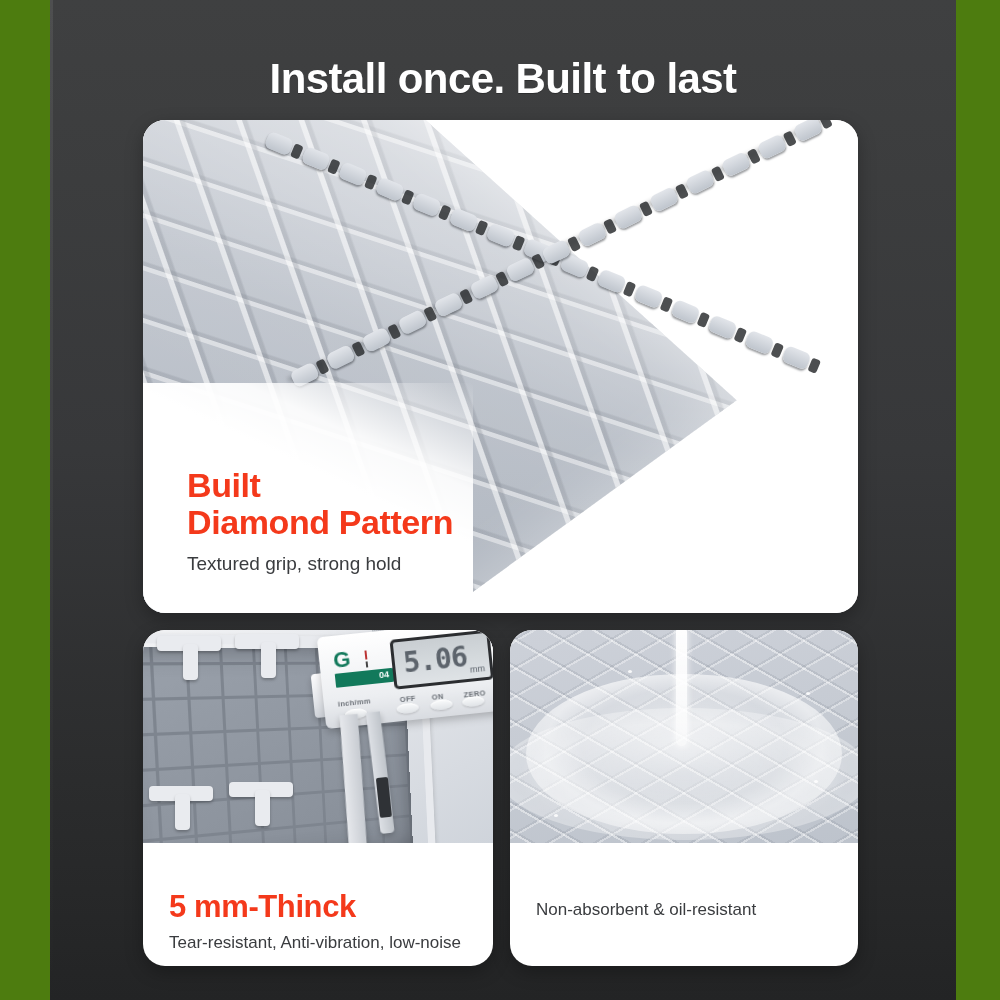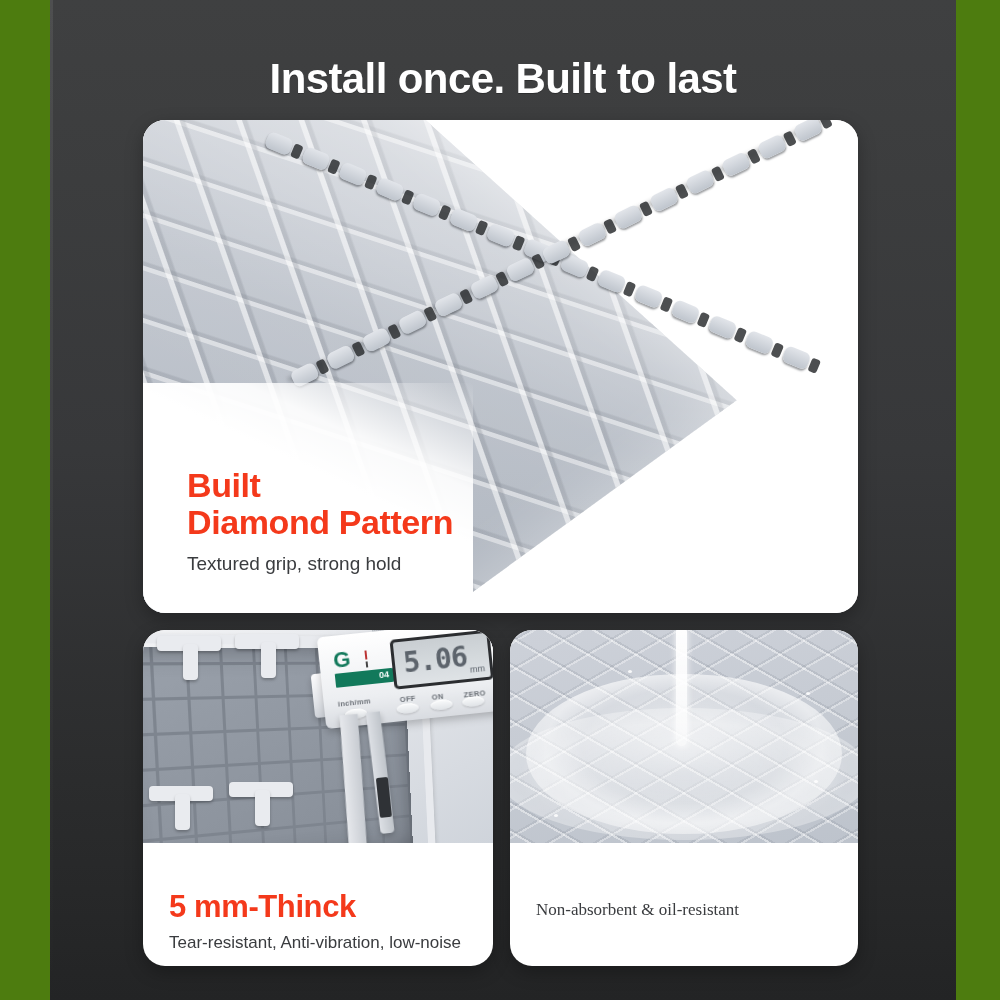--- a/index.html
+++ b/index.html
@@ -415,17 +415,17 @@
       <div class="splash r2"></div>
       <div class="splash"></div>
       <div class="pour"></div>
       <div class="dropletsml" style="left:118px;top:40px;"></div>
       <div class="dropletsml" style="left:296px;top:62px;"></div>
       <div class="dropletsml" style="left:44px;top:184px;"></div>
       <div class="dropletsml" style="left:304px;top:150px;"></div>
     </div>
 
     <div class="scaption">
-      <div class="sub" style="max-width:300px;font-family:Liberation Serif, serif;">Non-absorbent &amp; oil-resistant</div>
+      <div class="sub" style="max-width:300px;">Non-absorbent &amp; oil-resistant</div>
     </div>
   </div>
 
 </div>
 
 </body></html>

